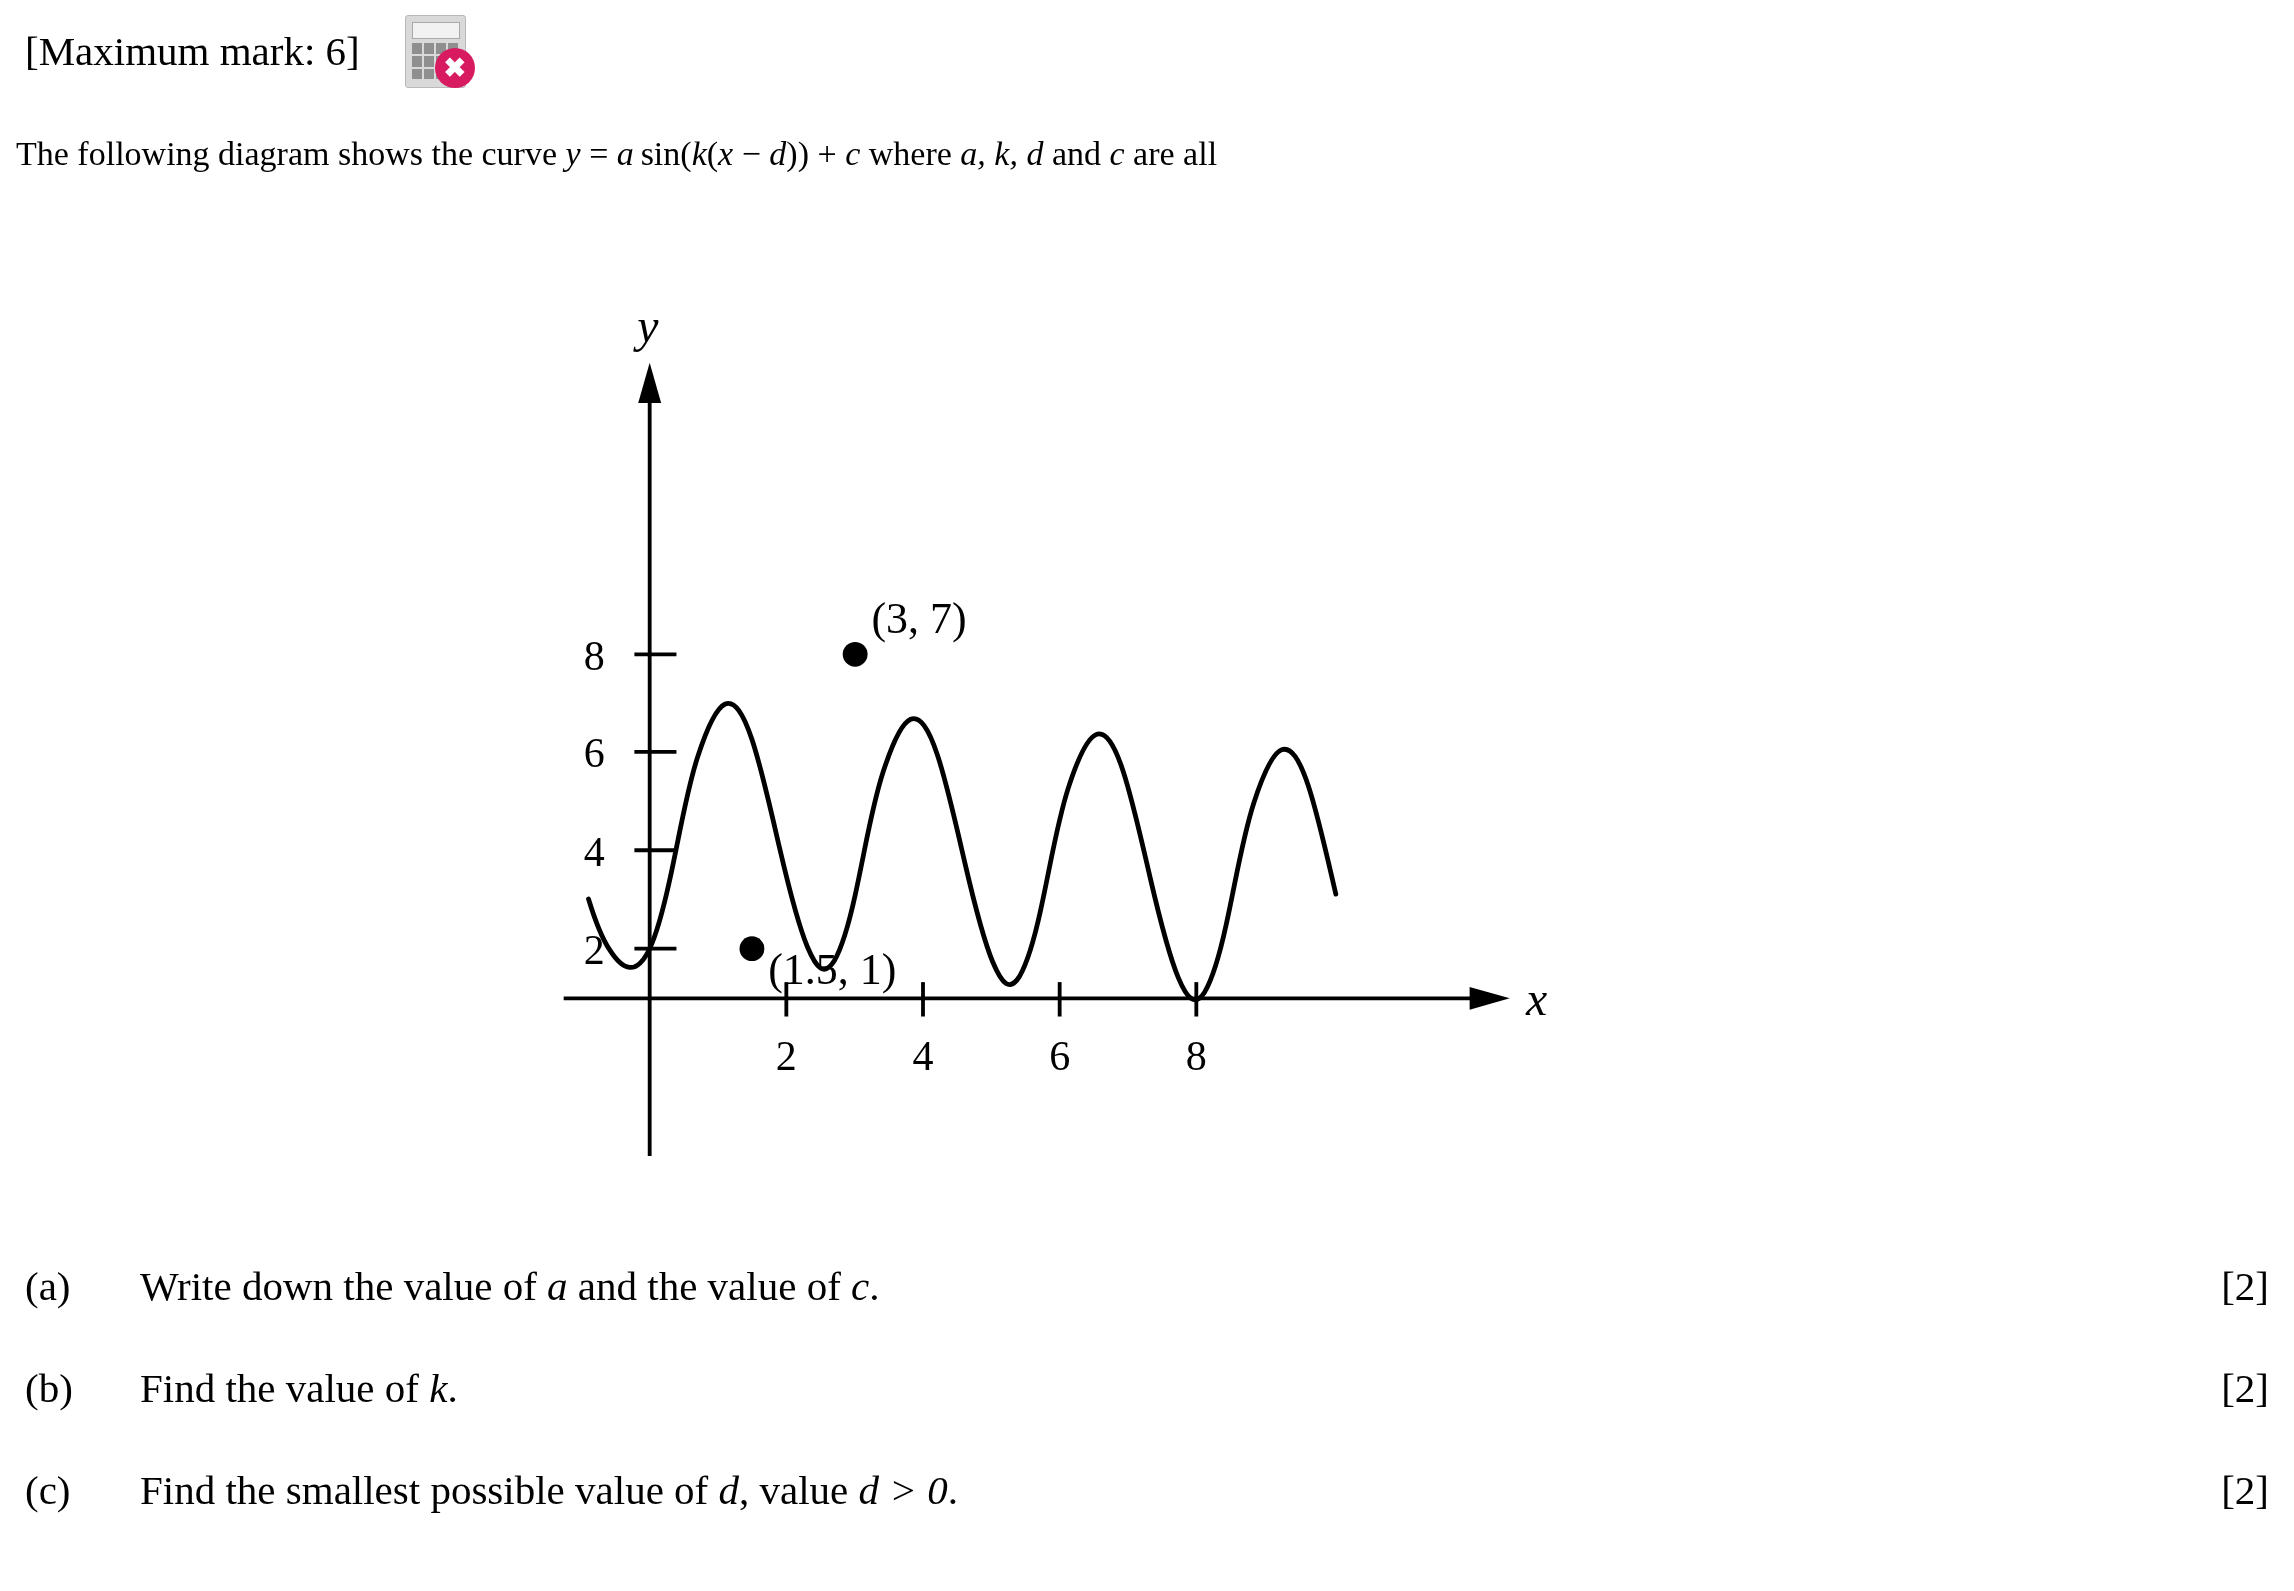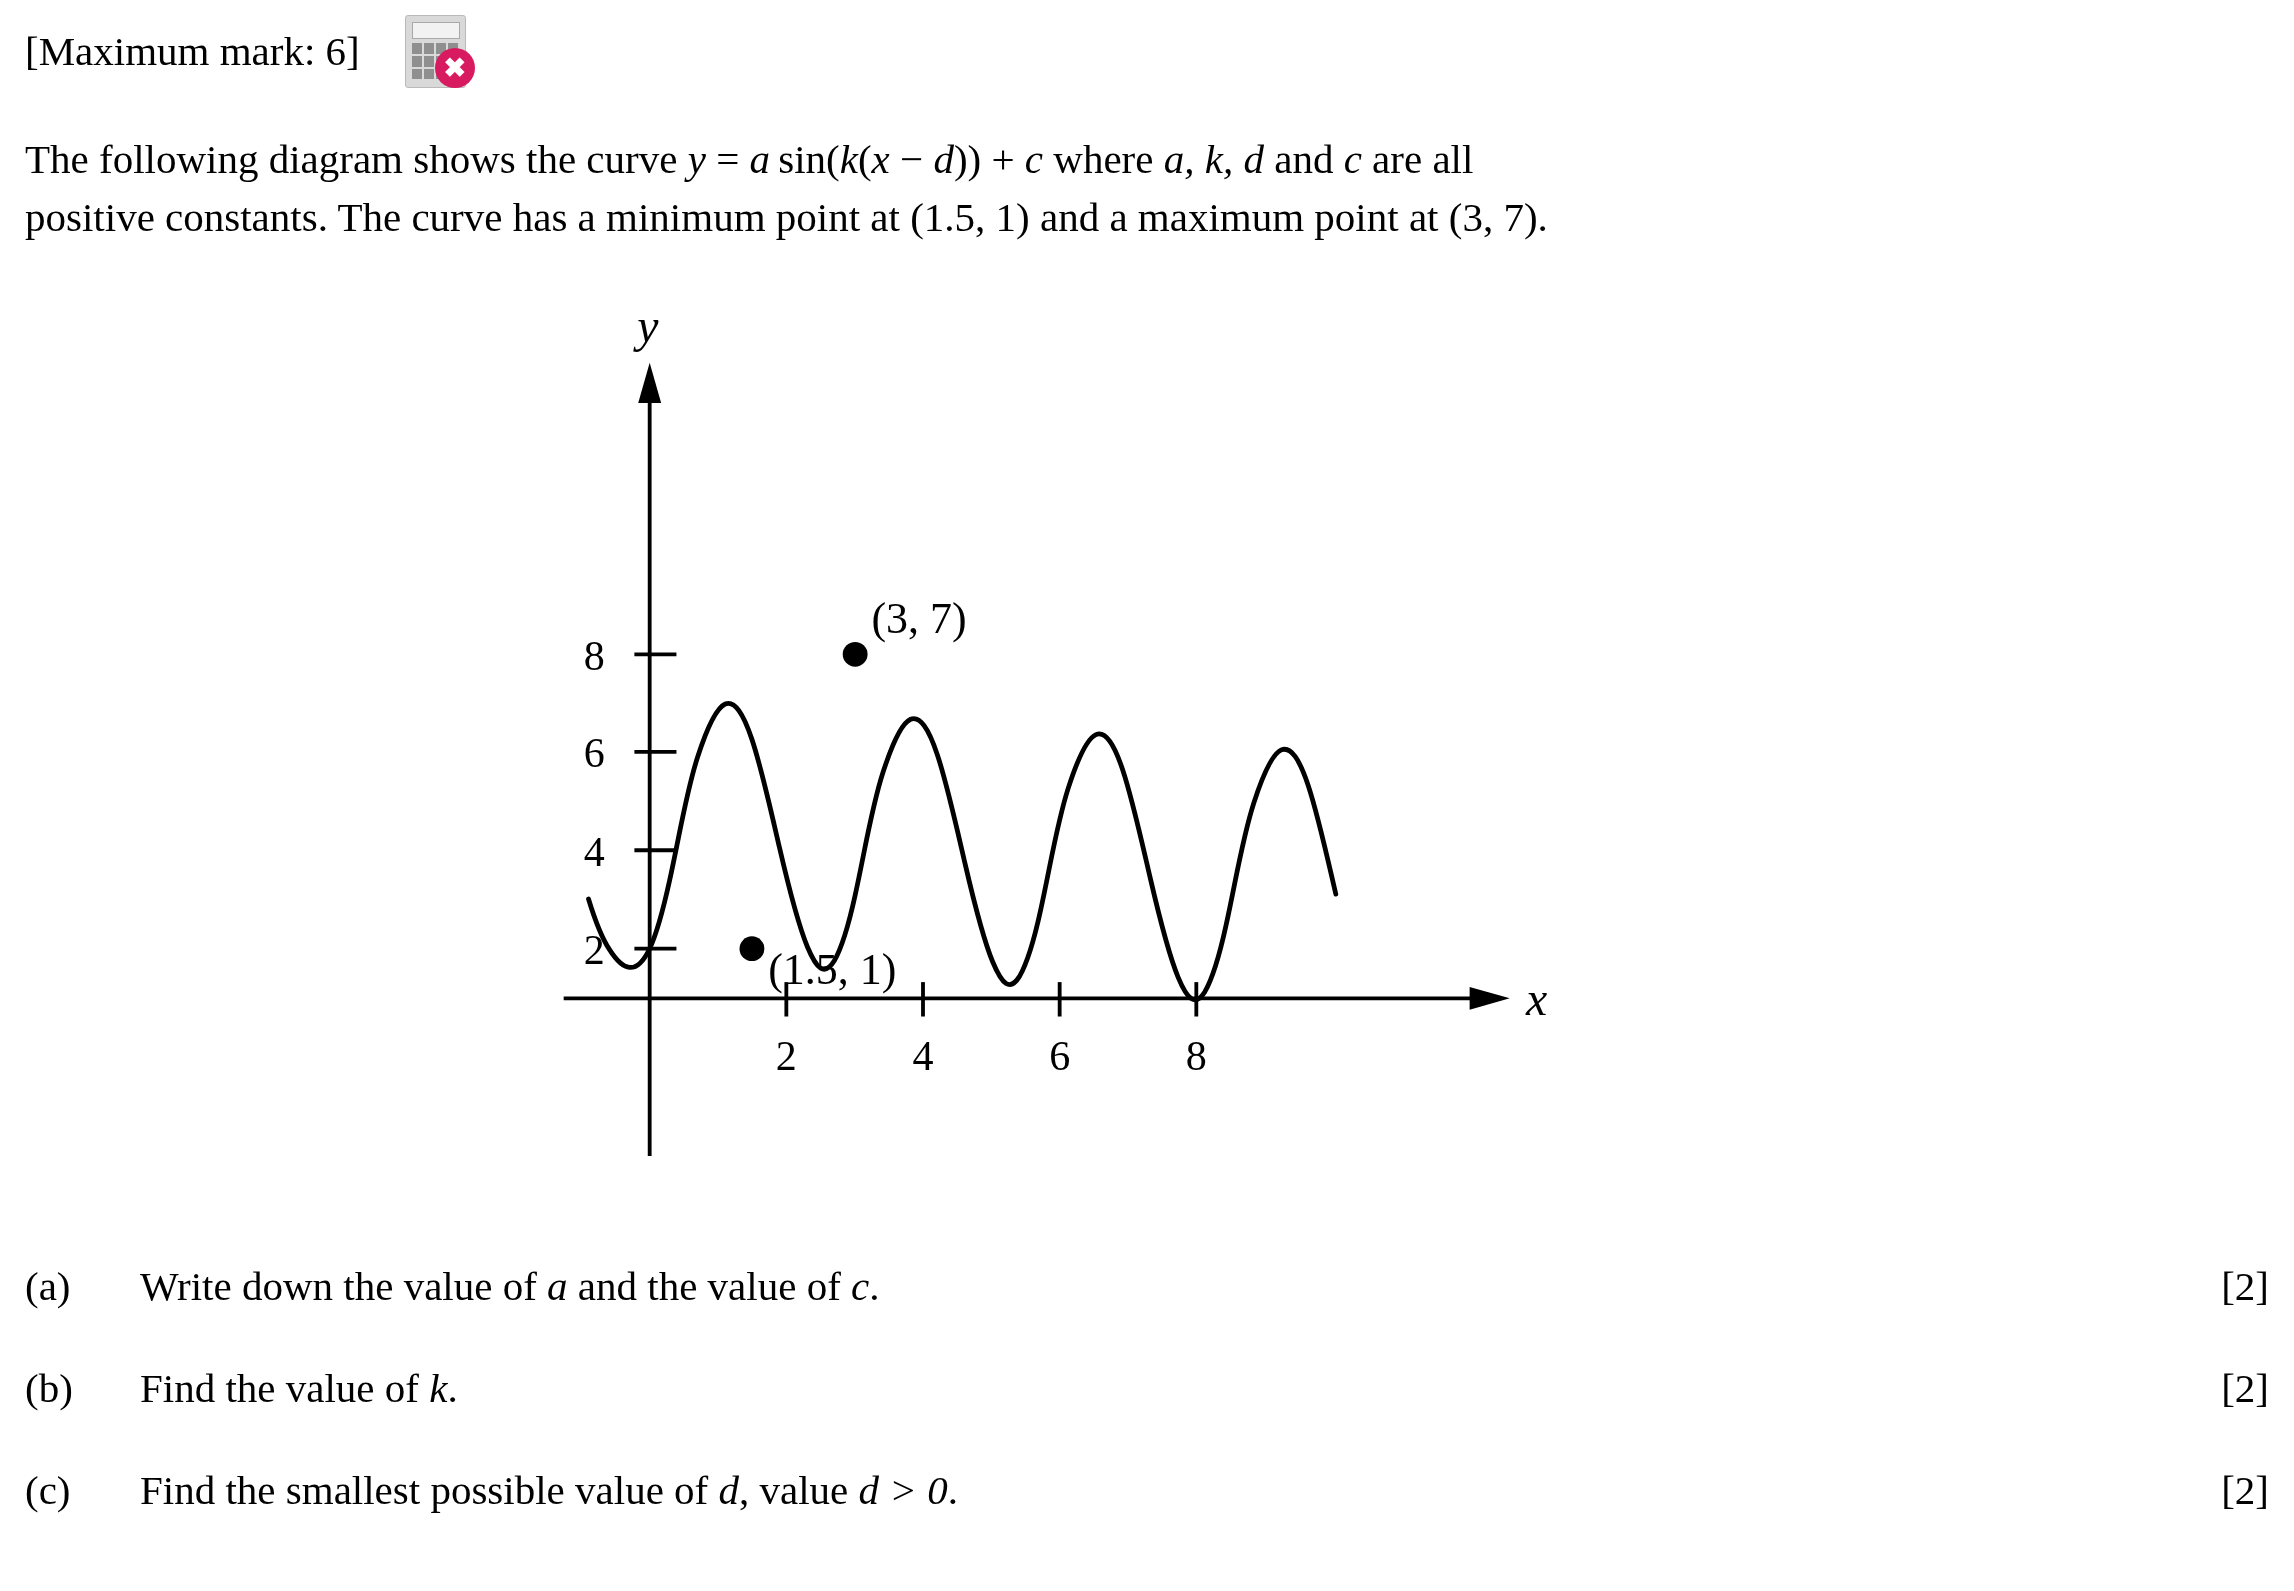--- a/index.html
+++ b/index.html
@@ -75,24 +75,24 @@
     color: #ffffff;
     font-family: "Liberation Sans", sans-serif;
     font-size: 27px;
     font-weight: bold;
     line-height: 40px;
     text-align: center;
   }
 
   .intro {
     position: absolute;
-    left: 25px;
+    left: 16px;
     top: 130px;
     width: 2084px;
-    font-size: 41px;
+    font-size: 34px;
     line-height: 1.42;
     text-align: justify;
   }
   .intro .l2 { display: block; }
   .mi { font-style: italic; }
   .mrm { font-style: normal; }
   .eq { white-space: nowrap; }
 
   .figure {
     position: absolute;
@@ -152,21 +152,20 @@
           <i></i>
           <i></i>
           <i></i>
       </span>
       <span class="calc-cross">✖</span>
     </span>
   </div>
 
   <div class="intro">
     <span>The following diagram shows the curve </span><span class="eq"><span class="mi">y</span> = <span class="mi">a</span> <span class="mrm">sin</span>(<span class="mi">k</span>(<span class="mi">x</span> − <span class="mi">d</span>)) + <span class="mi">c</span></span><span> where </span><span class="mi">a, k, d</span><span> and </span><span class="mi">c</span><span> are all</span>
-    <span class="l2">positive constants.  The curve has a minimum point at (1.5, 1) and a maximum point at (3, 7).</span>
   </div>
 
   <div class="figure">
     <svg width="1013" height="908" viewBox="0 0 1060 950" xmlns="http://www.w3.org/2000/svg">
 
       <g>
         <line x1="120" y1="90" x2="120" y2="880" stroke="#000" stroke-width="4"></line>
         <polygon points="120,50 108,92 132,92" fill="#000"></polygon>
       </g>
 

